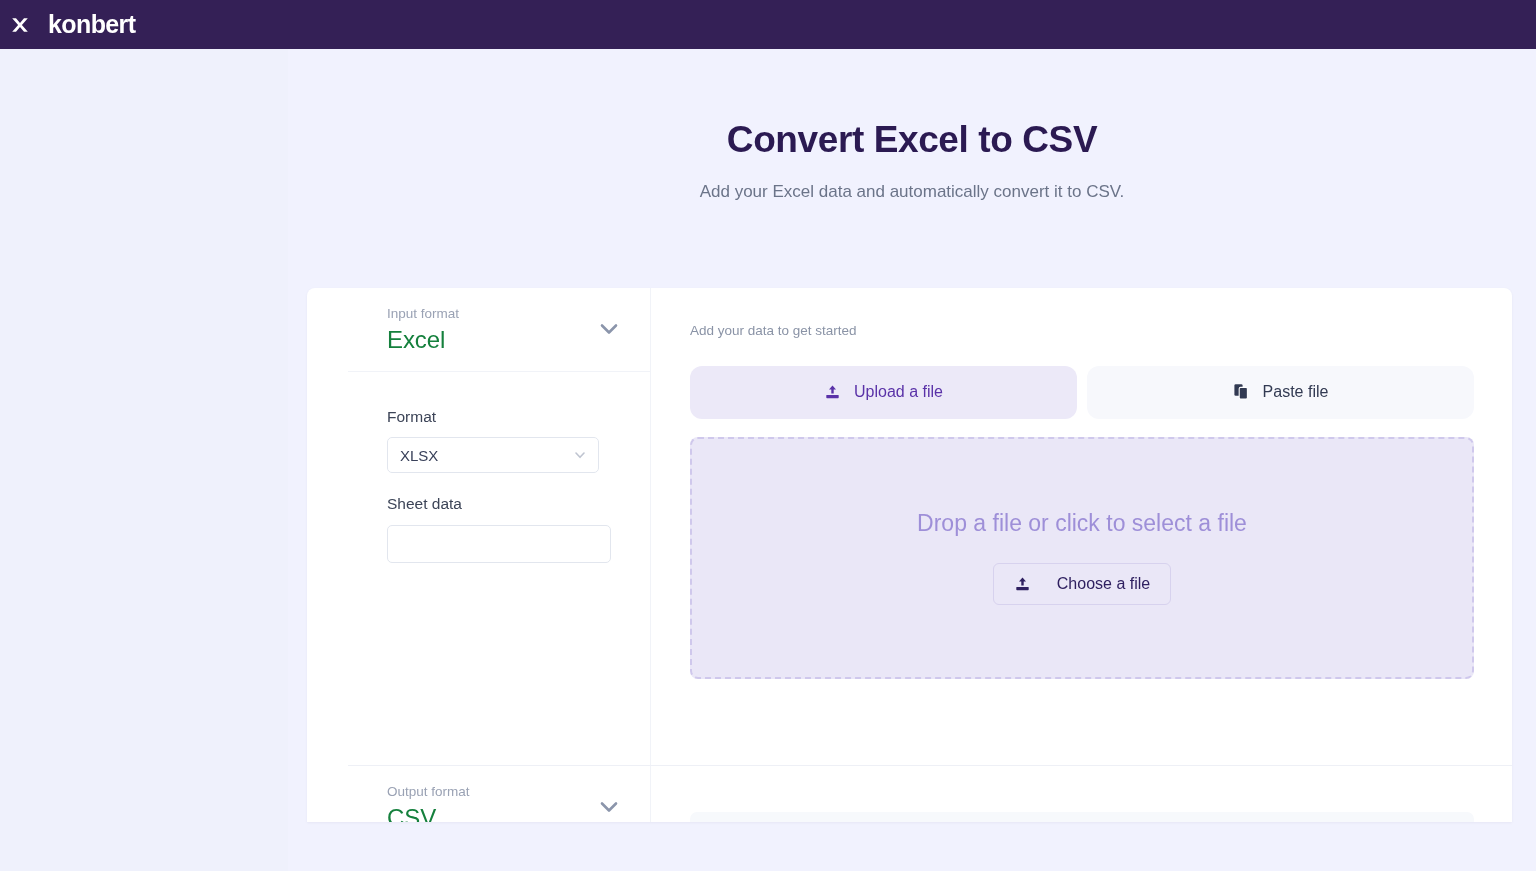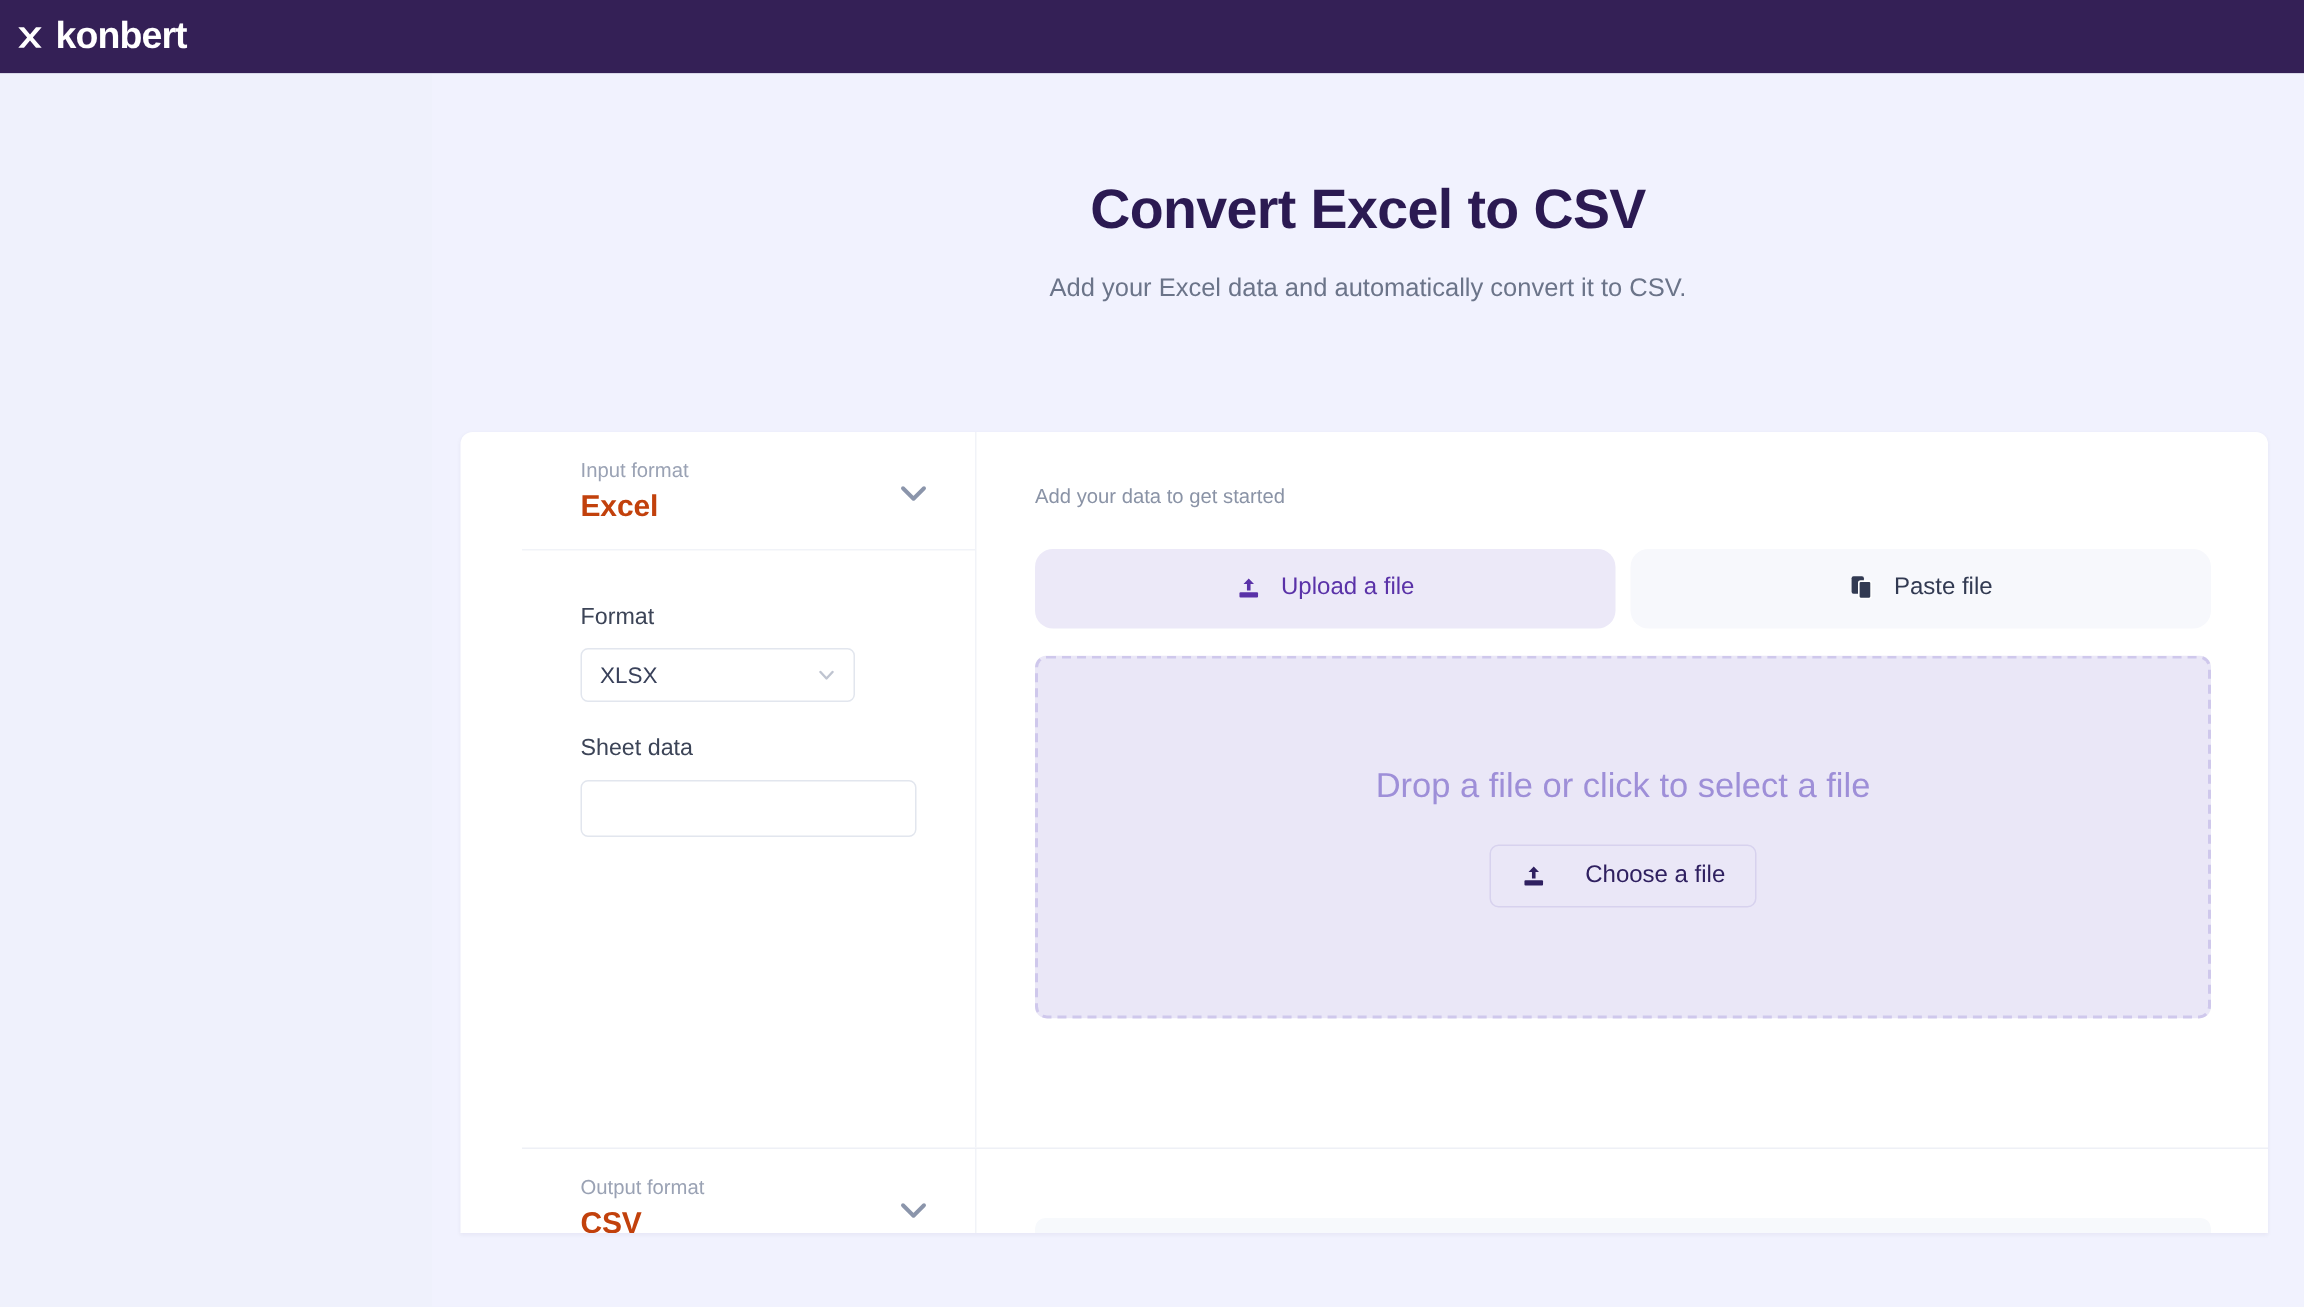--- a/index.html
+++ b/index.html
@@ -24,21 +24,21 @@
     width: 1536px;
     height: 49px;
     background: #342056;
     display: flex;
     align-items: center;
     padding-left: 10px;
   }
   .logo {
     display: flex;
     align-items: center;
-    gap: 7px;
+    gap: 18px;
     cursor: pointer;
   }
   .logo-mark {
     width: 20px;
     height: 20px;
     position: relative;
     flex: 0 0 auto;
   }
   .logo-mark svg { display: block; }
   .logo-text {
@@ -142,23 +142,23 @@
     position: relative;
   }
   .format-header .labels { display: flex; flex-direction: column; }
   .format-kicker {
     font-size: 13.5px;
     color: #9aa2b4;
     line-height: 1.25;
     margin-bottom: 3px;
   }
   .format-value {
-    font-size: 20px;
-    font-weight: bold;
-    color: #c2410c;
+    font-size: 24px;
+    font-weight: normal;
+    color: #15803d;
     line-height: 1.2;
     letter-spacing: -0.1px;
   }
   .chev-big {
     width: 22px;
     height: 22px;
     margin-top: 12px;
     margin-right: 4px;
     flex: 0 0 auto;
   }
@@ -176,21 +176,21 @@
   .field-label {
     font-size: 15.5px;
     color: #3c4457;
     margin-bottom: 11px;
     line-height: 1.2;
   }
   .field {
     margin-bottom: 22px;
   }
   .select-box {
-    width: 183px;
+    width: 212px;
     height: 36px;
     border: 1px solid #e2e6ee;
     border-radius: 5px;
     background: #fff;
     display: flex;
     align-items: center;
     justify-content: space-between;
     padding: 0 11px 0 12px;
     font-size: 15px;
     color: #39415a;

